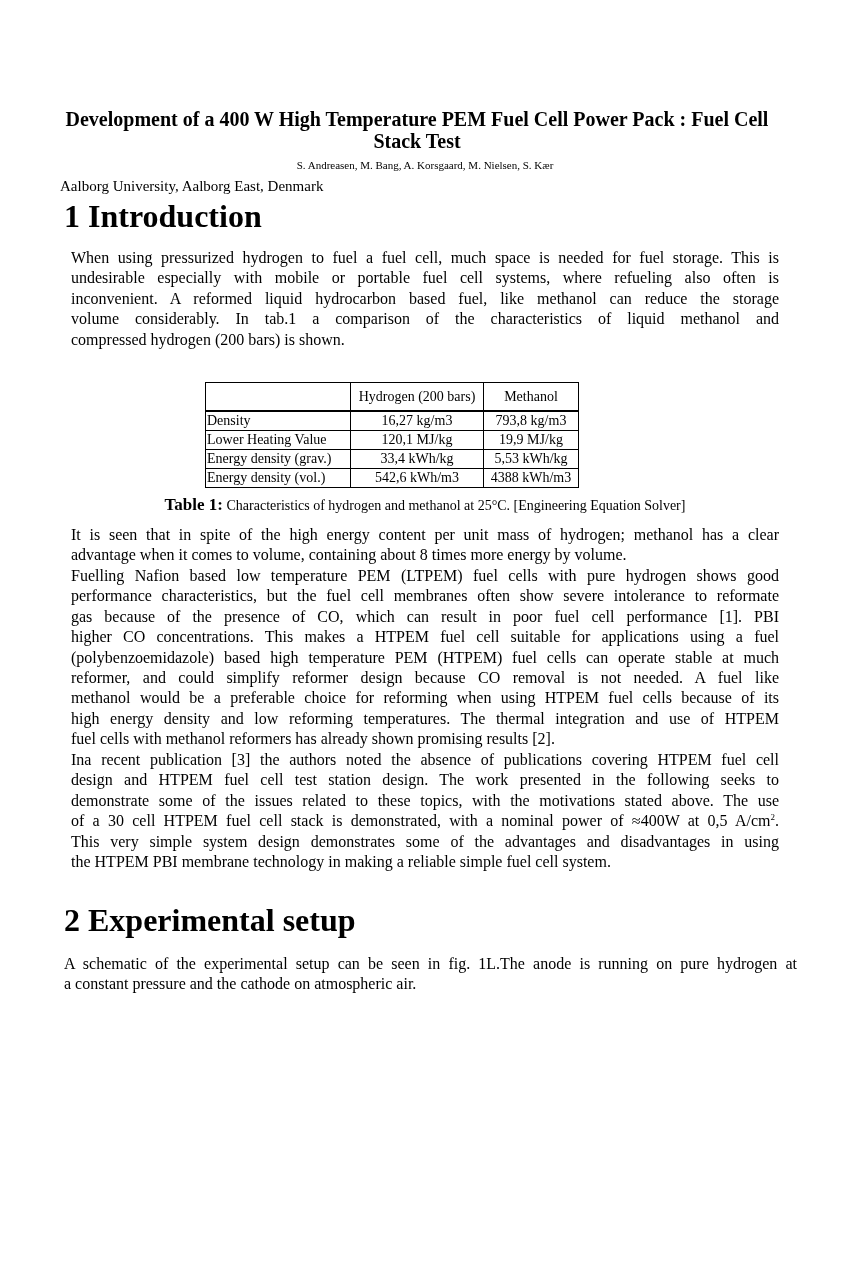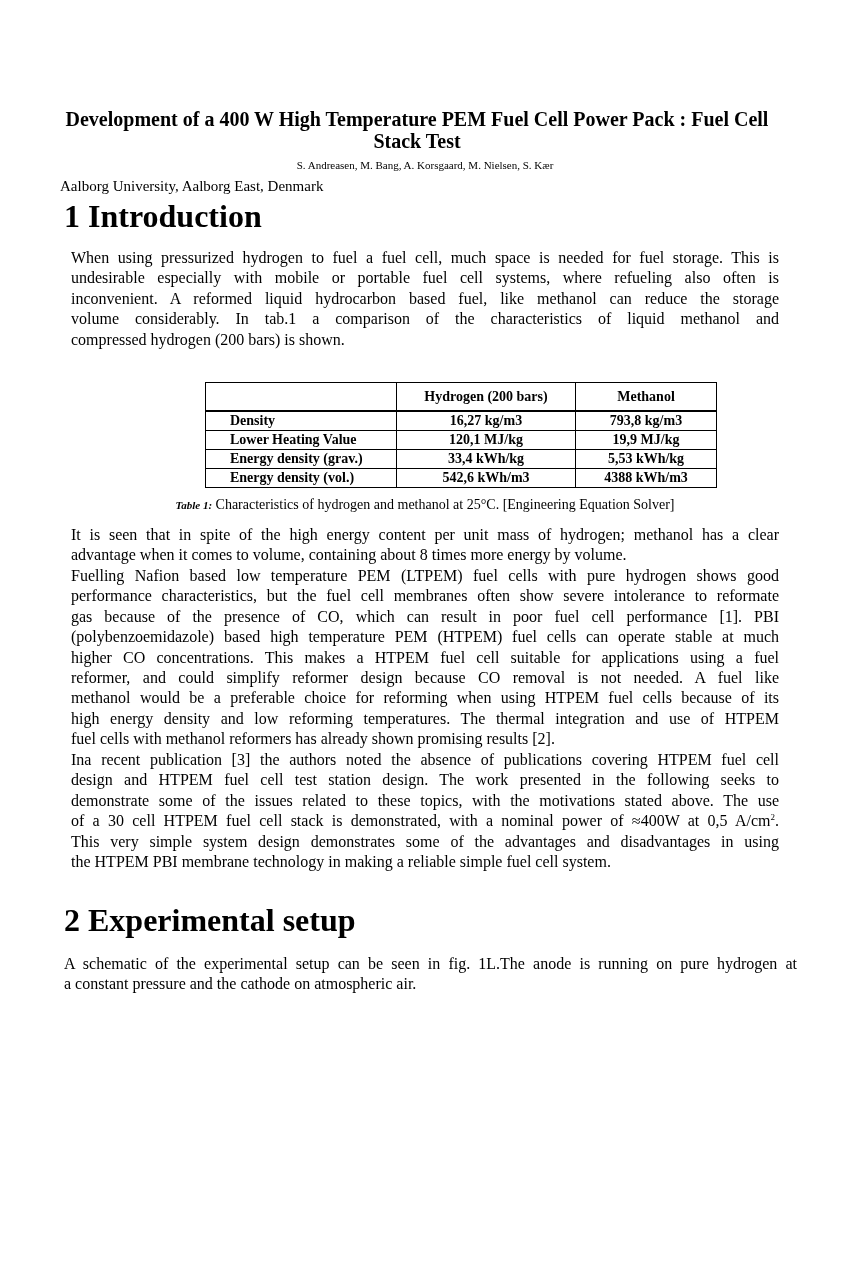--- a/index.html
+++ b/index.html
@@ -10,29 +10,29 @@
     .authors { position: absolute; left: 60px; width: 730px; top: 155px; text-align: center;
                font-size: 11px; line-height: 20px; }
     .affil { position: absolute; left: 60px; width: 730px; top: 176px; text-align: left;
              font-size: 15px; line-height: 20px; }
     .h1 { position: absolute; font-weight: bold; font-size: 32px; line-height: 30px; margin: 0; }
     .para { position: absolute; font-size: 16px; line-height: 20.4px; text-align: justify; margin: 0; }
     .para .ln { display: block; text-align: justify; text-align-last: justify; }
     .para .ln.last { text-align-last: left; }
     table.data { position: absolute; left: 205px; top: 382px; border-collapse: collapse;
                  font-size: 14px; line-height: 18px; }
-    table.data td, table.data th { border: 1px solid #000; padding: 0 24px; font-weight: bold; }
+    table.data td, table.data th { border: 1px solid #000; padding: 0 1px; font-weight: normal; }
     table.data th { height: 27px; text-align: center; }
     table.data td.lbl { text-align: left; width: 142px; }
     table.data td.val { text-align: center; }
     table.data th.c1 { width: 130px; } table.data th.c2 { width: 92px; }
     table.data tr.first td { border-top: 2px solid #000; }
     .caption { position: absolute; left: 60px; width: 730px; top: 496px; text-align: center;
                font-size: 14px; line-height: 18px; }
-    .caption b { font-size: 11px; font-style: italic; }
+    .caption b { font-size: 17px; }
     sup { font-size: 9px; line-height: 0; }
   </style>
 </head>
 <body>
 
 <div class="title">
   <div>Development of a 400 W High Temperature PEM Fuel Cell Power Pack : Fuel Cell</div>
   <div>Stack Test</div>
 </div>
 <div class="authors">S. Andreasen, M. Bang, A. Korsgaard, M. Nielsen, S. Kær</div>
@@ -84,22 +84,22 @@
 
 <div class="para" style="left:71px; top:525px; width:708px;">
   <span class="ln">It is seen that in spite of the high energy content per unit mass of hydrogen; methanol has a clear</span>
   <span class="ln last">advantage when it comes to volume, containing about 8 times more energy by volume.</span>
 </div>
 
 <div class="para" style="left:71px; top:566px; width:708px;">
   <span class="ln">Fuelling Nafion based low temperature PEM (LTPEM) fuel cells with pure hydrogen shows good</span>
   <span class="ln">performance characteristics, but the fuel cell membranes often show severe intolerance to reformate</span>
   <span class="ln">gas because of the presence of CO, which can result in poor fuel cell performance [1]. PBI</span>
+  <span class="ln">higher CO concentrations. This makes a HTPEM fuel cell suitable for applications using a fuel</span>
   <span class="ln">(polybenzoemidazole) based high temperature PEM (HTPEM) fuel cells can operate stable at much</span>
-  <span class="ln">higher CO concentrations. This makes a HTPEM fuel cell suitable for applications using a fuel</span>
   <span class="ln">reformer, and could simplify reformer design because CO removal is not needed. A fuel like</span>
   <span class="ln">methanol would be a preferable choice for reforming when using HTPEM fuel cells because of its</span>
   <span class="ln">high energy density and low reforming temperatures. The thermal integration and use of HTPEM</span>
   <span class="ln last">fuel cells with methanol reformers has already shown promising results [2].</span>
 </div>
 
 <div class="para" style="left:71px; top:750px; width:708px;">
   <span class="ln">Ina recent publication [3] the authors noted the absence of publications covering HTPEM fuel cell</span>
   <span class="ln">design and HTPEM fuel cell test station design. The work presented in the following seeks to</span>
   <span class="ln">demonstrate some of the issues related to these topics, with the motivations stated above. The use</span>

